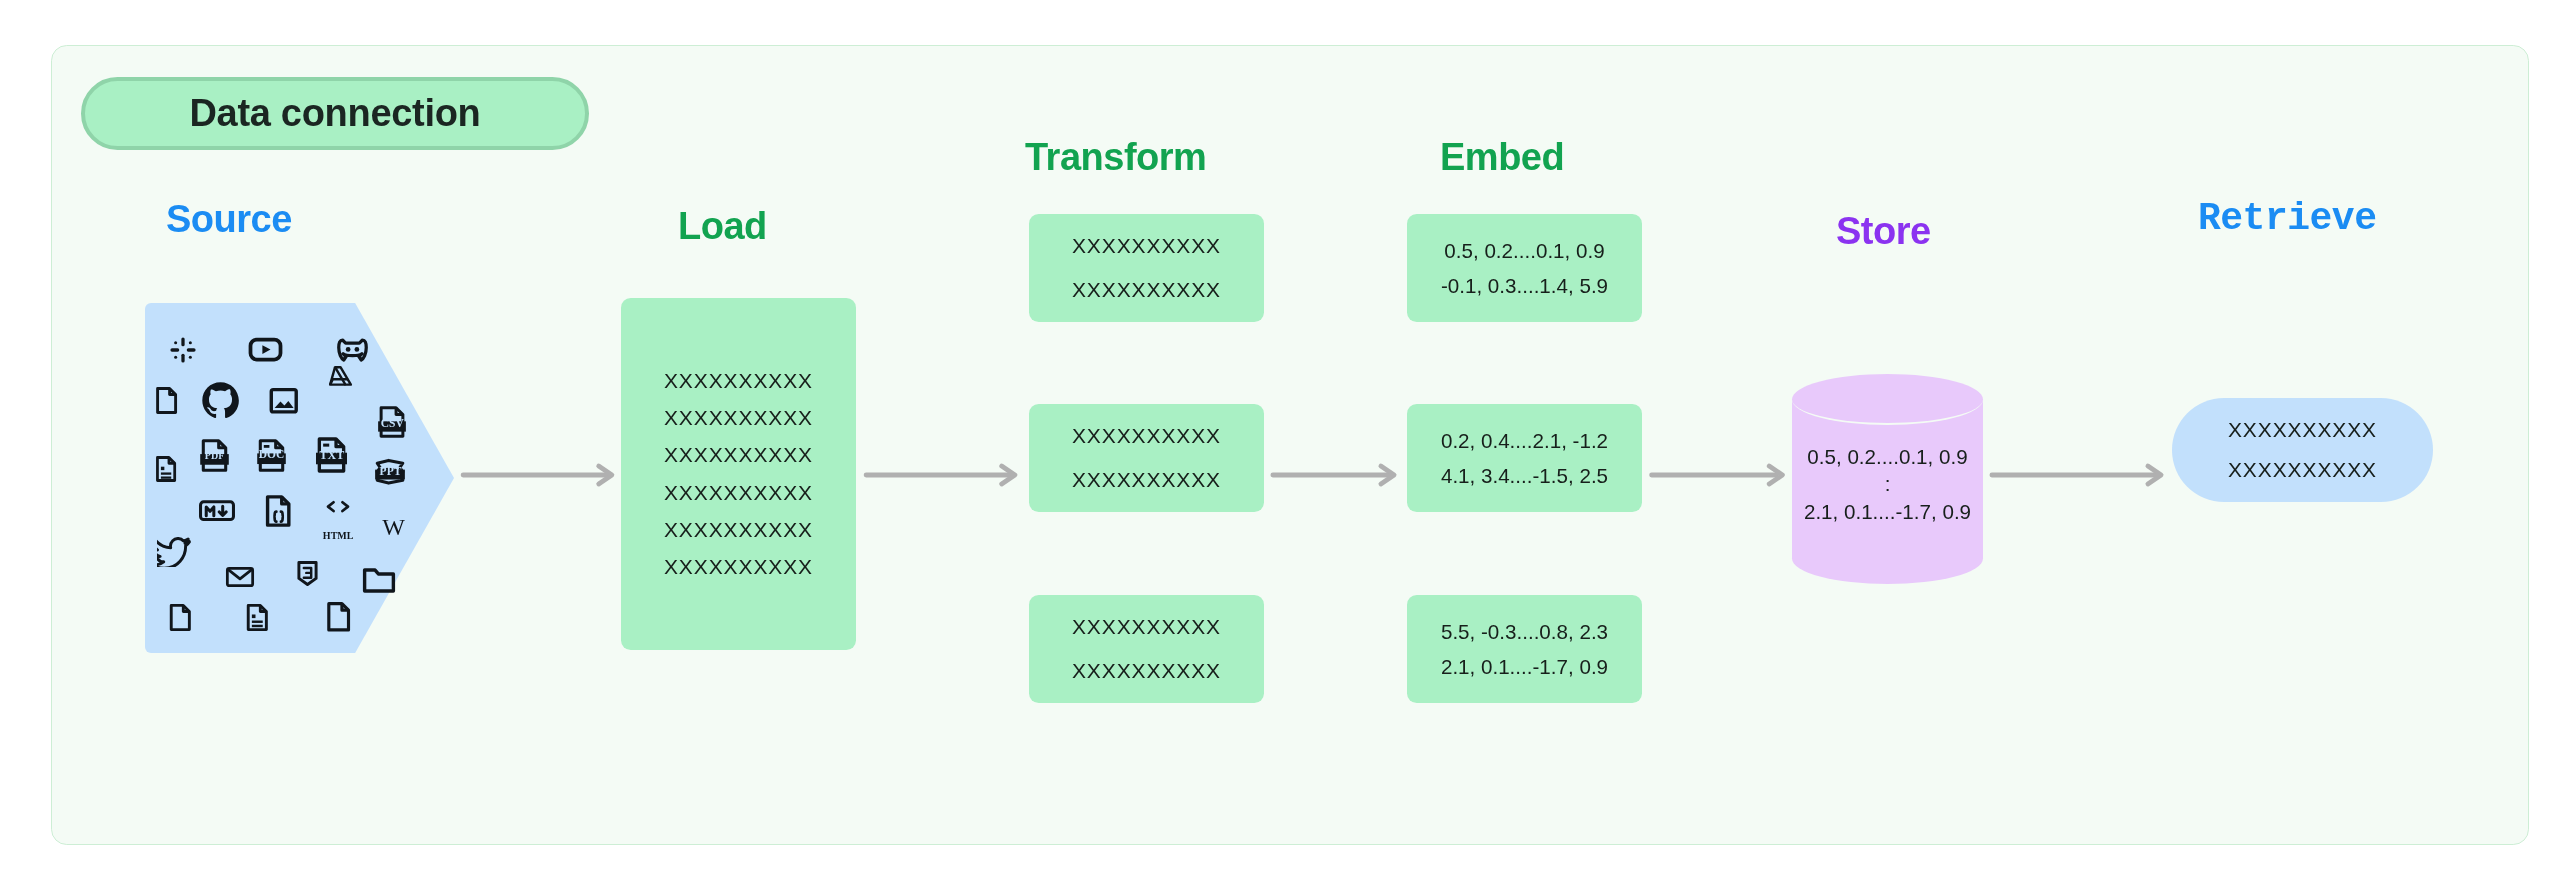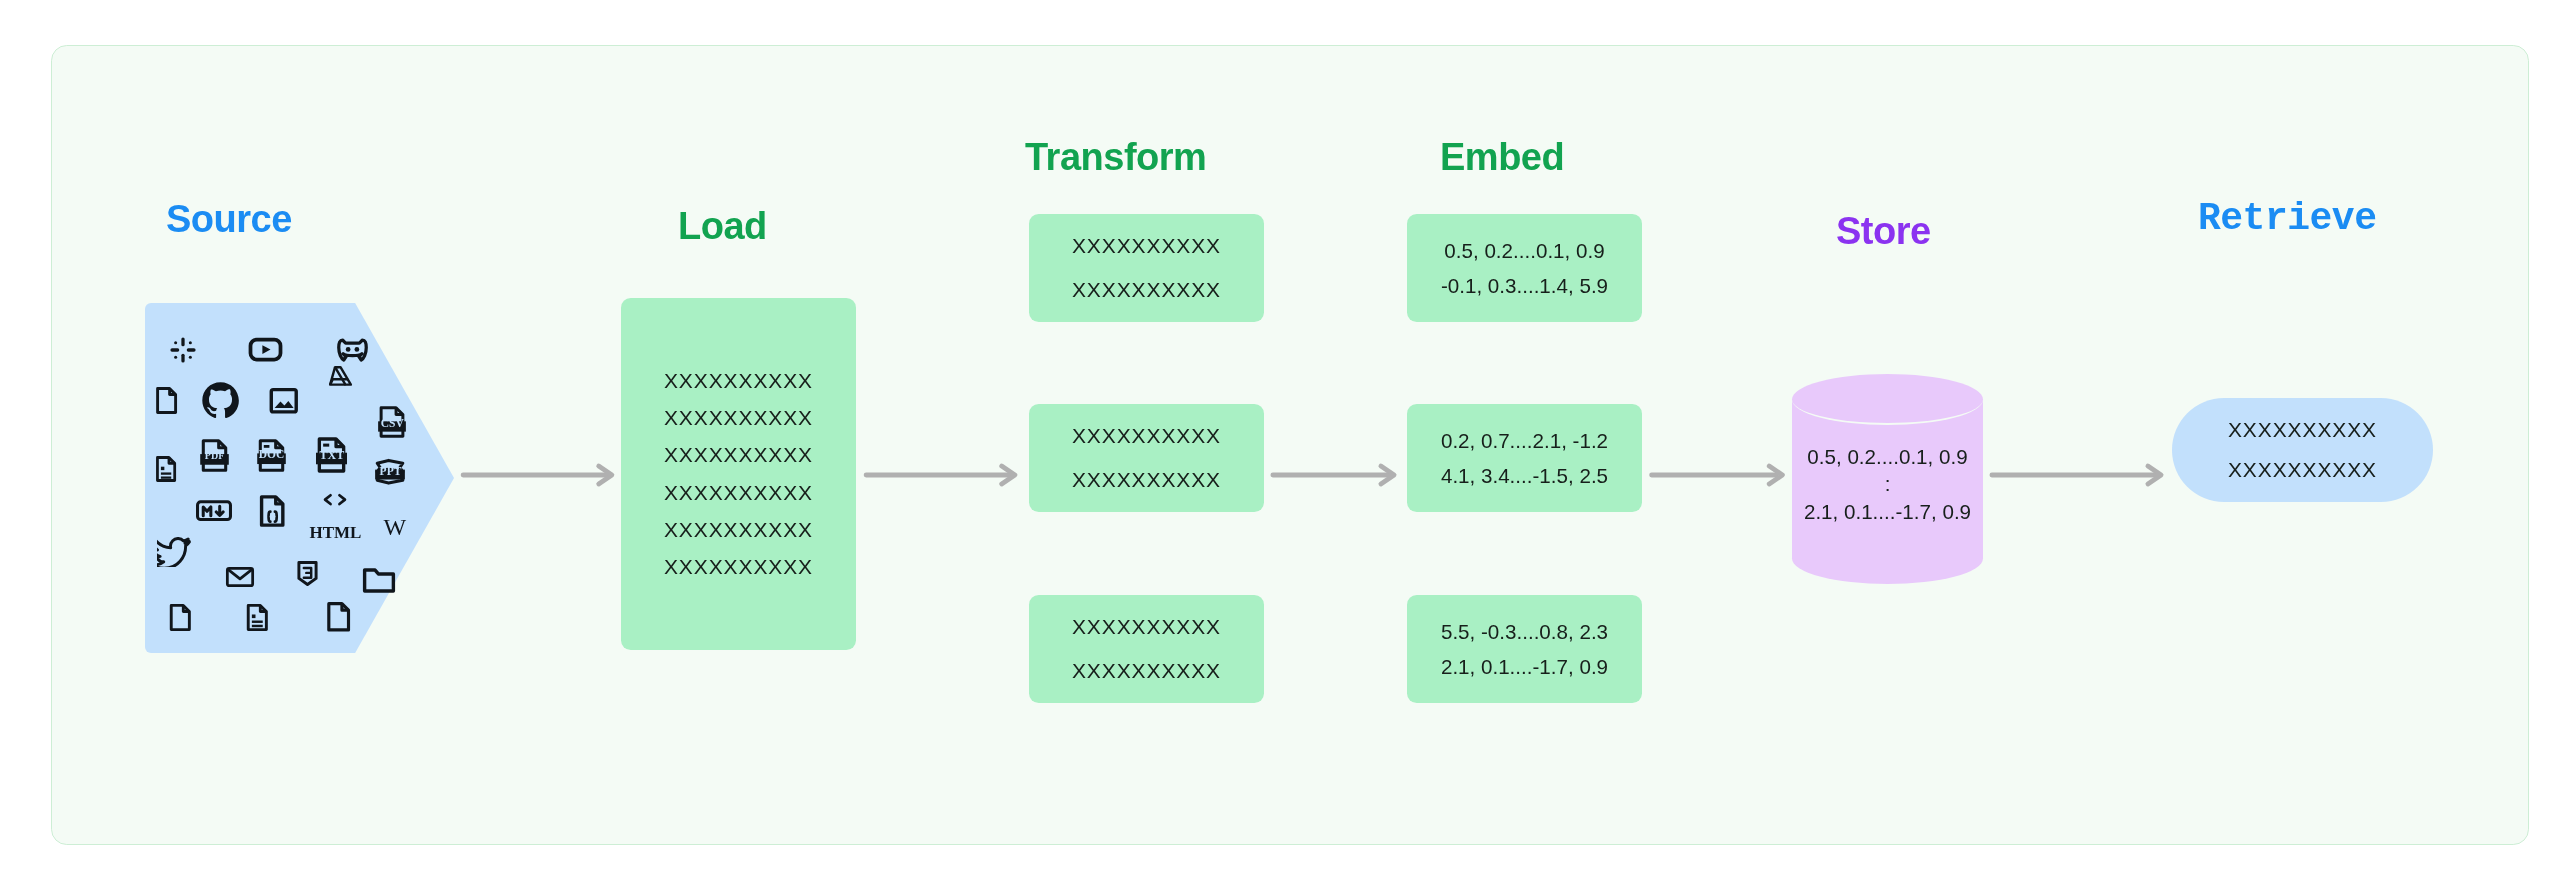--- a/index.html
+++ b/index.html
@@ -217,20 +217,23 @@
     white-space: nowrap;
   }
 </style>
 </head>
 <body>
 
 <div id="canvas">
 
   <div class="outer-frame"></div>
 
+  <div class="title-pill">
+    <span class="title-pill-text">Data connection</span>
+  </div>
 
   <div class="stage-label lbl-source">Source</div>
   <div class="stage-label lbl-load">Load</div>
   <div class="stage-label lbl-transform">Transform</div>
   <div class="stage-label lbl-embed">Embed</div>
   <div class="stage-label lbl-store">Store</div>
   <div class="stage-label lbl-retrieve">Retrieve</div>
 
   <div class="source-shape"></div>
 
@@ -360,21 +363,21 @@
           <path d="M13 2 v5 h5" fill="none" stroke="currentColor" stroke-width="2.4" stroke-linejoin="round"></path>
           <path d="M9.2 12.5 c-1.2 0-1.2 1.2-1.2 2.2 0 1-.6 1.3-1 1.3 .4 0 1 .3 1 1.3 0 1 0 2.2 1.2 2.2" fill="none" stroke="currentColor" stroke-width="1.9" stroke-linecap="round"></path>
           <path d="M12.4 12.5 c1.2 0 1.2 1.2 1.2 2.2 0 1 .6 1.3 1 1.3 -.4 0-1 .3-1 1.3 0 1 0 2.2-1.2 2.2" fill="none" stroke="currentColor" stroke-width="1.9" stroke-linecap="round"></path>
         </svg>
       </div>
       <div class="ic" style="width:65px;flex-direction:column;align-self:flex-end;margin-bottom:-3.6px">
         <svg width="28" height="13.3" viewBox="0 0 24 12">
           <path d="M8 2 L3 6 L8 10" fill="none" stroke="currentColor" stroke-width="2.4" stroke-linecap="round" stroke-linejoin="round"></path>
           <path d="M16 2 L21 6 L16 10" fill="none" stroke="currentColor" stroke-width="2.4" stroke-linecap="round" stroke-linejoin="round"></path>
         </svg>
-        <span class="ic-txt" style="font-size:17px;margin-top:17px;letter-spacing:0px">HTML</span>
+        <span class="ic-txt" style="font-size:10px;margin-top:17px;letter-spacing:0px">HTML</span>
       </div>
       <div class="ic" style="width:44px;align-self:flex-end;margin-bottom:-2.4px">
         <span class="ic-txt" style="font-size:24px;font-weight:normal">W</span>
       </div>
     </div>
 
     <div class="icon-row" style="height:56px">
       <div class="ic" style="width:52px;align-self:flex-start">
         <svg width="35" height="30" viewBox="0 0 26 22">
           <path d="M24 3.2 c-1 .7-2 1.1-3.2 1.3 1.1-.7 2-1.8 2.4-3.1 -1.1.65-2.3 1.1-3.5 1.35 -1-1.1-2.5-1.8-4.1-1.8 -3.1 0-5.6 2.5-5.6 5.6 0 .45.05.9.15 1.3 -4.65-.25-8.8-2.5-11.55-5.9 -.5.85-.75 1.8-.75 2.85 0 1.95 1 3.65 2.5 4.65 -.9-.05-1.8-.3-2.55-.7v.05c0 2.7 1.95 5 4.5 5.5 -.5.15-1 .2-1.5.2 -.35 0-.7-.05-1.05-.1 .7 2.25 2.8 3.85 5.25 3.9 -1.9 1.5-4.35 2.4-6.95 2.4 -.45 0-.9-.05-1.35-.1 2.5 1.6 5.45 2.5 8.6 2.5 10.3 0 15.95-8.55 15.95-15.95v-.75c1.1-.8 2.05-1.75 2.8-2.9z" fill="none" stroke="currentColor" stroke-width="2.2" stroke-linejoin="round"></path>
@@ -479,21 +482,21 @@
   <div class="box tf-box tf-3">
     <div class="line">XXXXXXXXXX</div>
     <div class="line">XXXXXXXXXX</div>
   </div>
 
   <div class="box em-box em-1">
     <div class="line">0.5, 0.2....0.1, 0.9</div>
     <div class="line">-0.1, 0.3....1.4, 5.9</div>
   </div>
   <div class="box em-box em-2">
-    <div class="line">0.2, 0.7....2.1, -1.2</div>
+    <div class="line">0.2, 0.4....2.1, -1.2</div>
     <div class="line">4.1, 3.4....-1.5, 2.5</div>
   </div>
   <div class="box em-box em-3">
     <div class="line">5.5, -0.3....0.8, 2.3</div>
     <div class="line">2.1, 0.1....-1.7, 0.9</div>
   </div>
 
   <div class="cyl-wrap">
     <div class="cyl-bottom"></div>
     <div class="cyl-body"></div>

